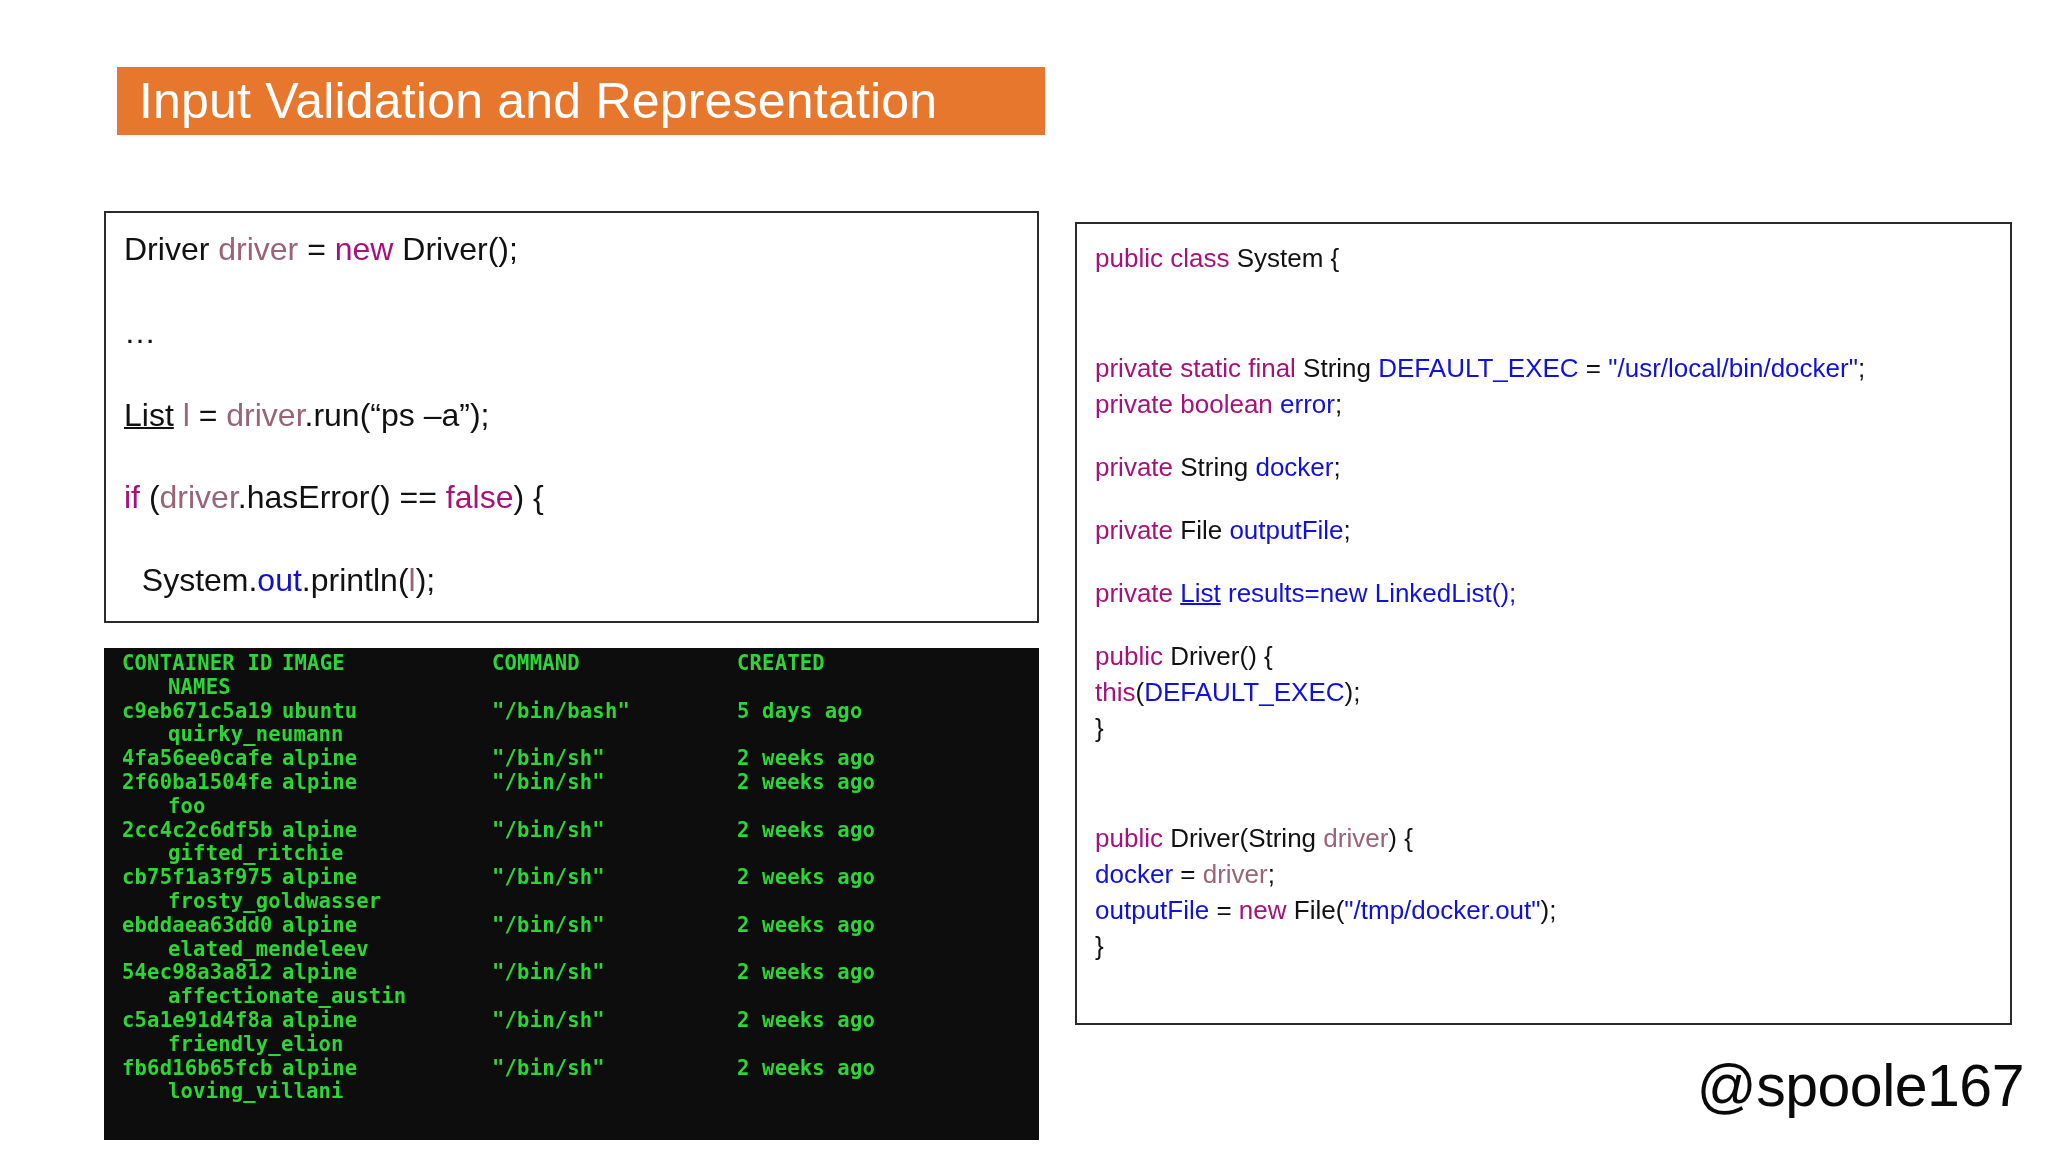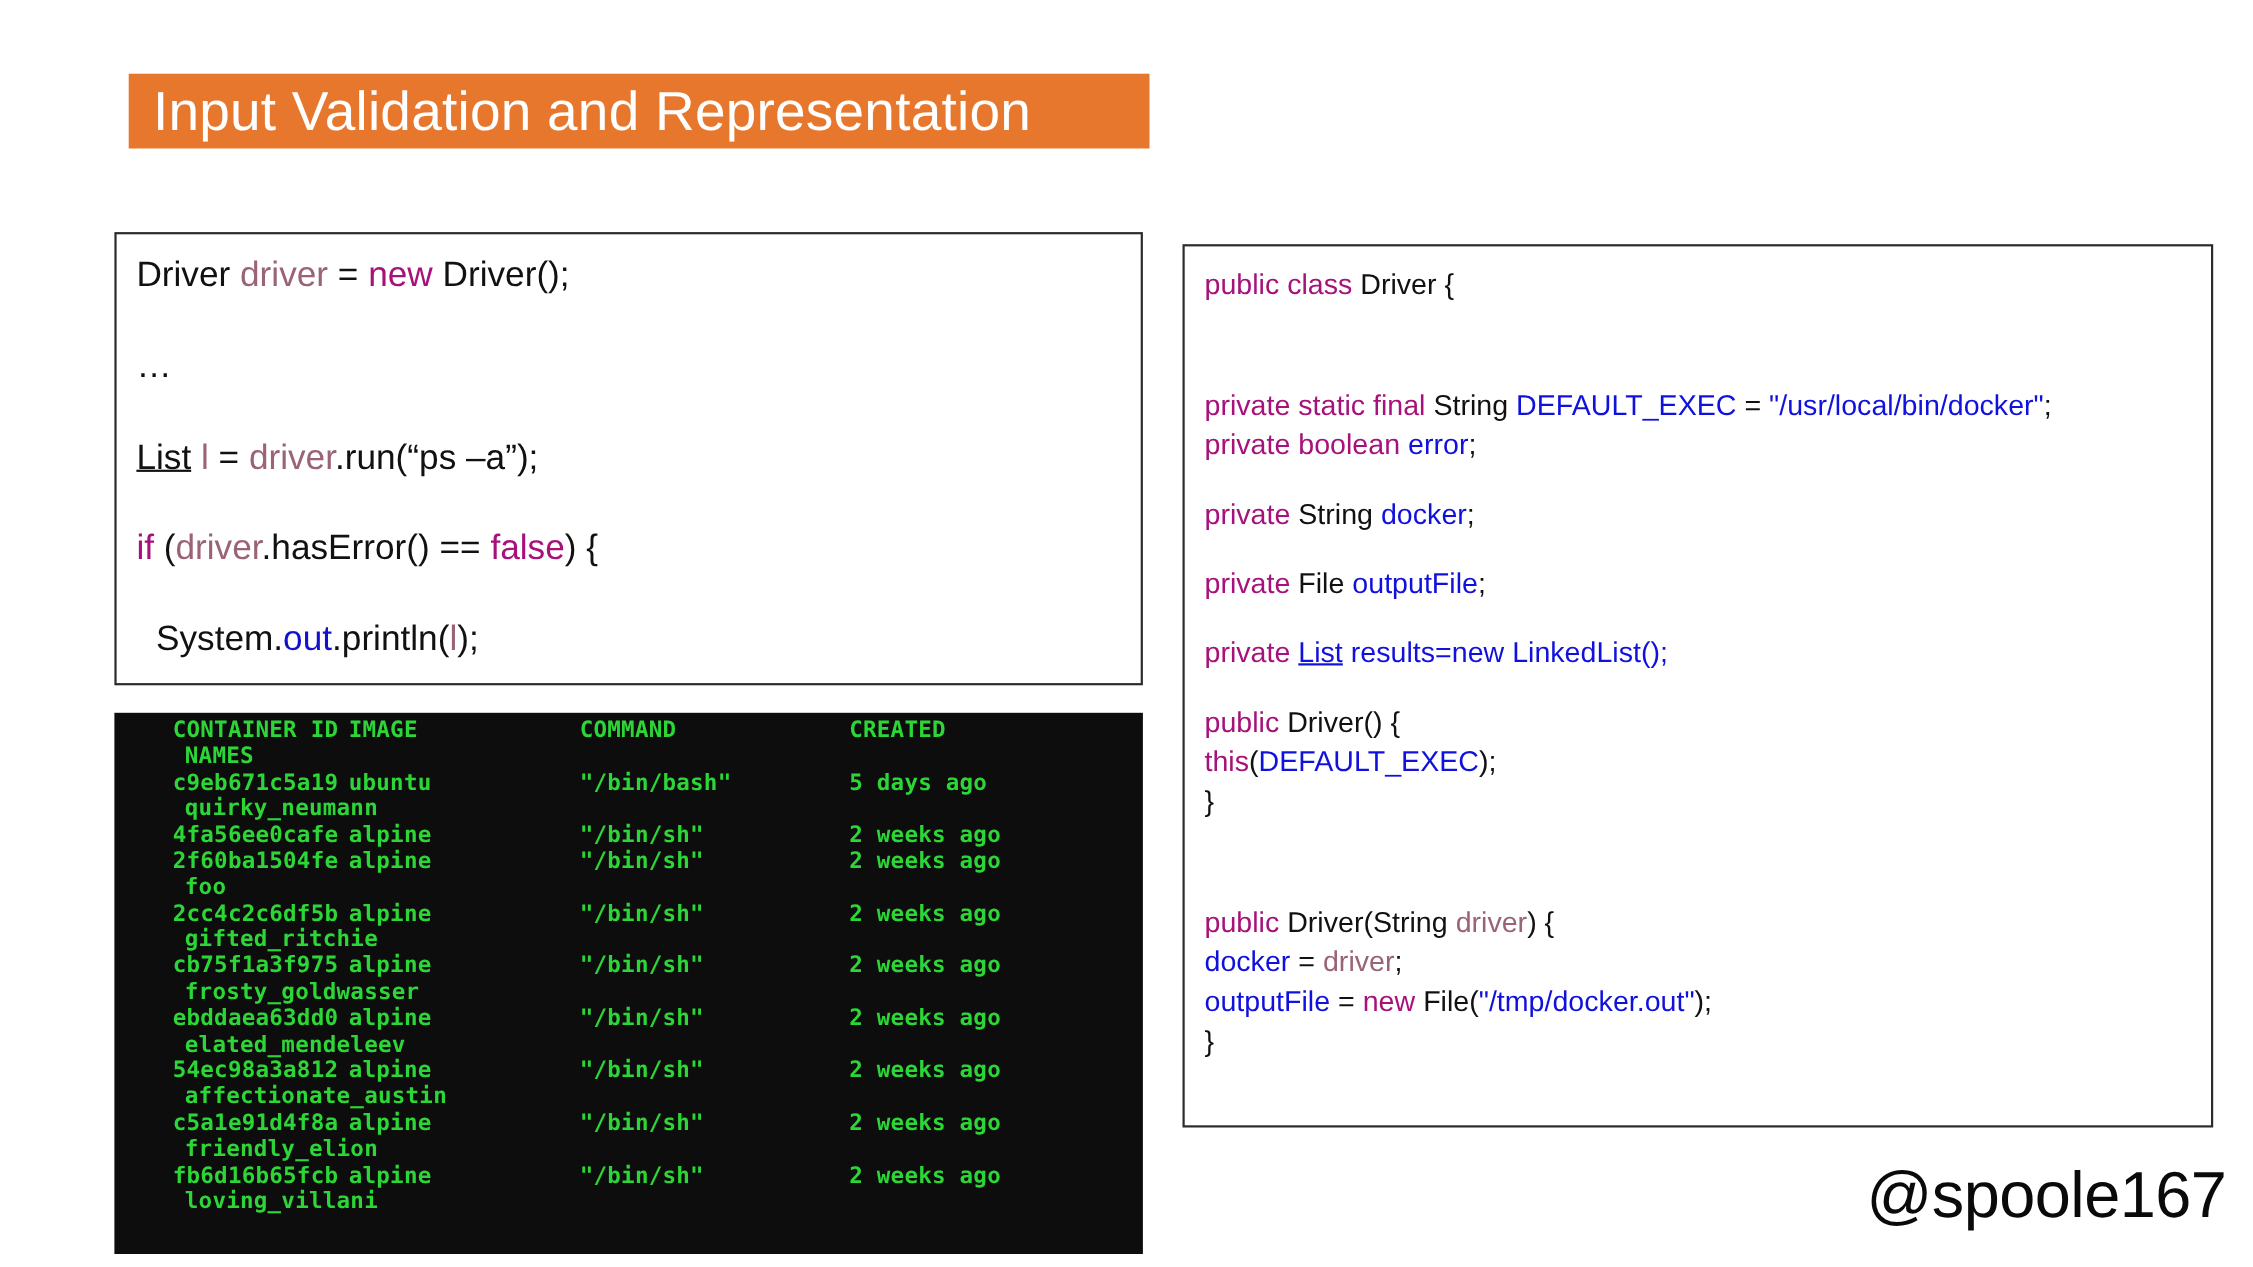--- a/index.html
+++ b/index.html
@@ -79,21 +79,21 @@
   }
   .term-row {
     font-family: "DejaVu Sans Mono", "Liberation Mono", monospace;
     font-size: 20.5px;
     line-height: 23.8px;
     color: #2DD637;
     white-space: pre;
     font-weight: 700;
     letter-spacing: 0.2px;
   }
-  .term-row .c-id   { display: inline-block; width: 160px; padding-left: 18px; margin-left: 35px;}
+  .term-row .c-id   { display: inline-block; width: 160px; padding-left: 18px;}
   .term-row .c-img  { display: inline-block; width: 210px; }
   .term-row .c-cmd  { display: inline-block; width: 245px; }
   .term-row .c-cre  { display: inline-block; }
   .term-row.names   { padding-left: 64px; }
 
   
   #right-code-panel {
     position: absolute;
     left: 1075px;
     top: 222px;
@@ -169,21 +169,21 @@
       <div class="term-row names">affectionate_austin</div>
       <div class="term-row"><span class="c-id">c5a1e91d4f8a</span><span class="c-img">alpine</span><span class="c-cmd">"/bin/sh"</span><span class="c-cre">2 weeks ago</span></div>
       <div class="term-row names">friendly_elion</div>
       <div class="term-row"><span class="c-id">fb6d16b65fcb</span><span class="c-img">alpine</span><span class="c-cmd">"/bin/sh"</span><span class="c-cre">2 weeks ago</span></div>
       <div class="term-row names">loving_villani</div>
     </div>
 </div>
 
 <div id="right-code-panel">
   <div id="right-code-body">
-      <div class="rline"><span class="rk">public class</span><span class="rt"> Driver {</span></div>
+      <div class="rline"><span class="rk">public class</span><span class="rt"> System {</span></div>
       <div class="rgap-xl"></div>
       <div class="rline"><span class="rk">private static final</span><span class="rt"> String </span><span class="rid">DEFAULT_EXEC</span><span class="rt"> = </span><span class="rs">"/usr/local/bin/docker"</span><span class="rt">;</span></div>
       <div class="rline"><span class="rk">private boolean</span><span class="rt"> </span><span class="rid">error</span><span class="rt">;</span></div>
       <div class="rgap-md"></div>
       <div class="rline"><span class="rk">private</span><span class="rt"> String </span><span class="rid">docker</span><span class="rt">;</span></div>
       <div class="rgap-md"></div>
       <div class="rline"><span class="rk">private</span><span class="rt"> File </span><span class="rid">outputFile</span><span class="rt">;</span></div>
       <div class="rgap-md"></div>
       <div class="rline"><span class="rk">private</span><span class="rt"> </span><span class="rid rul">List</span><span class="rt"> </span><span class="rid">results=new LinkedList();</span></div>
       <div class="rgap-md"></div>

